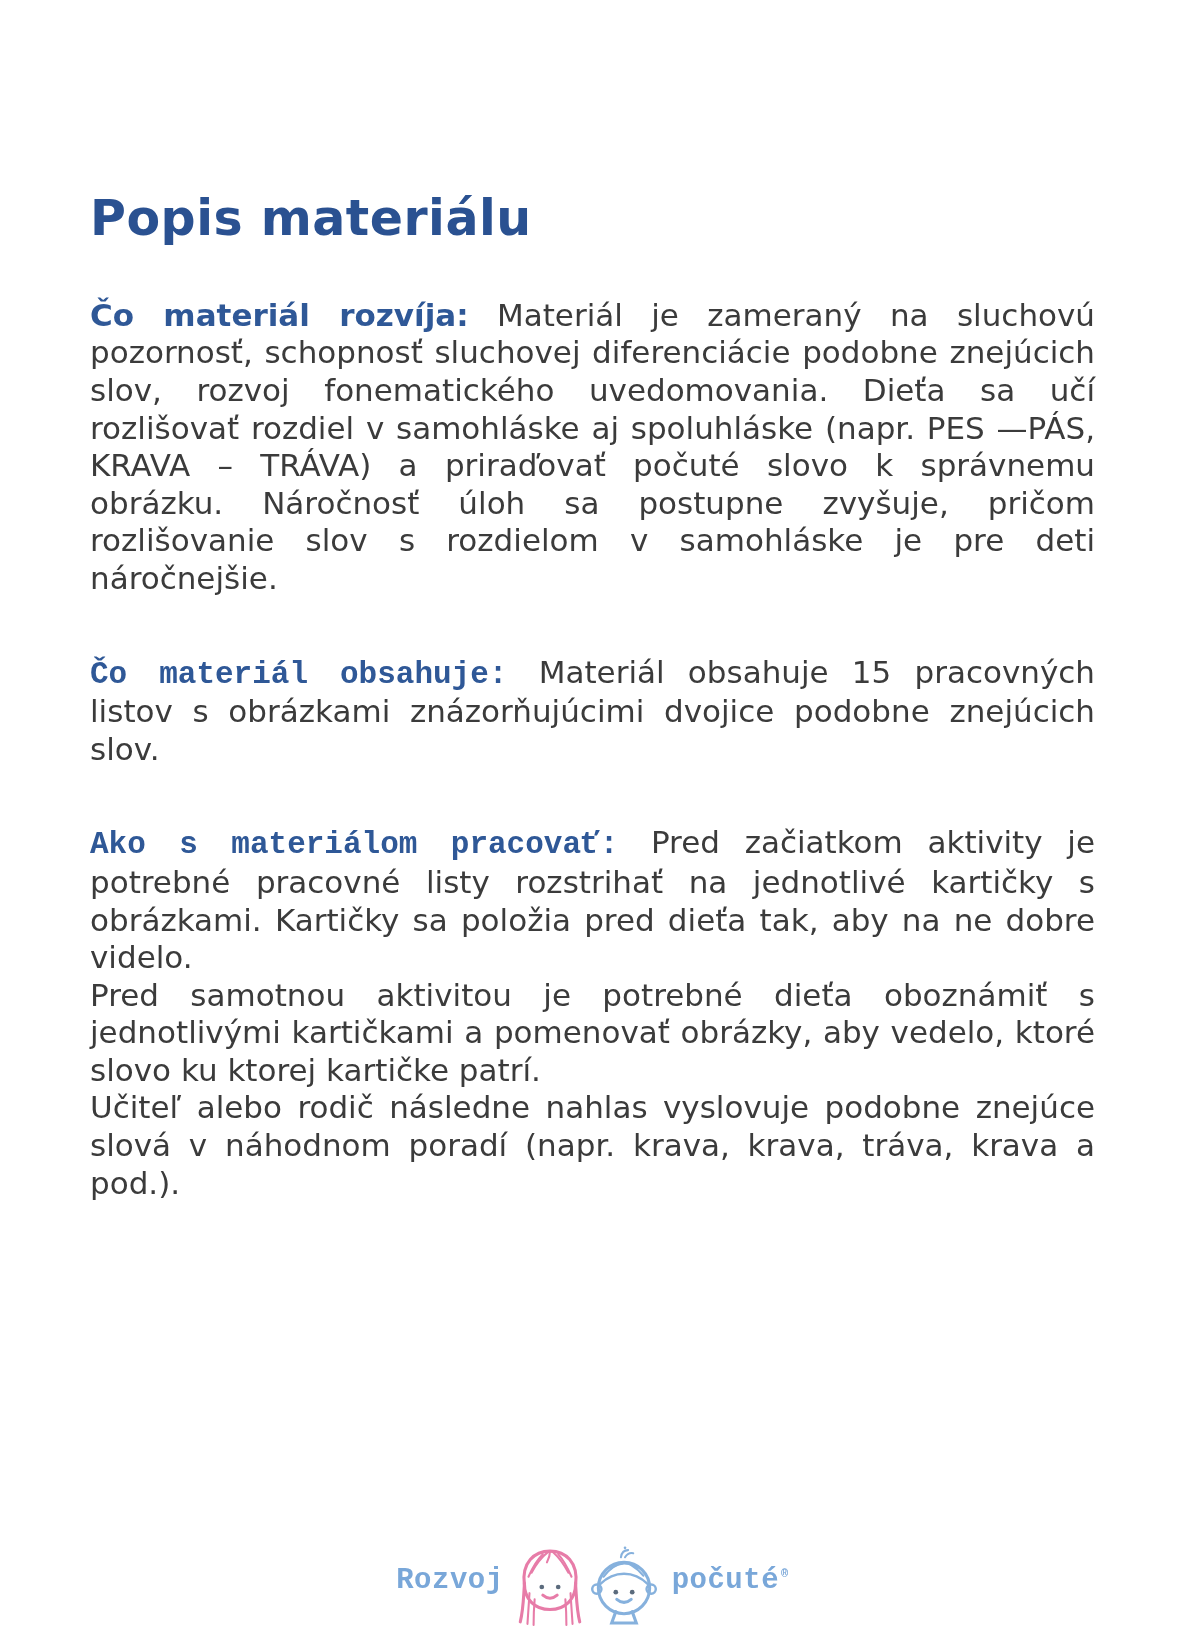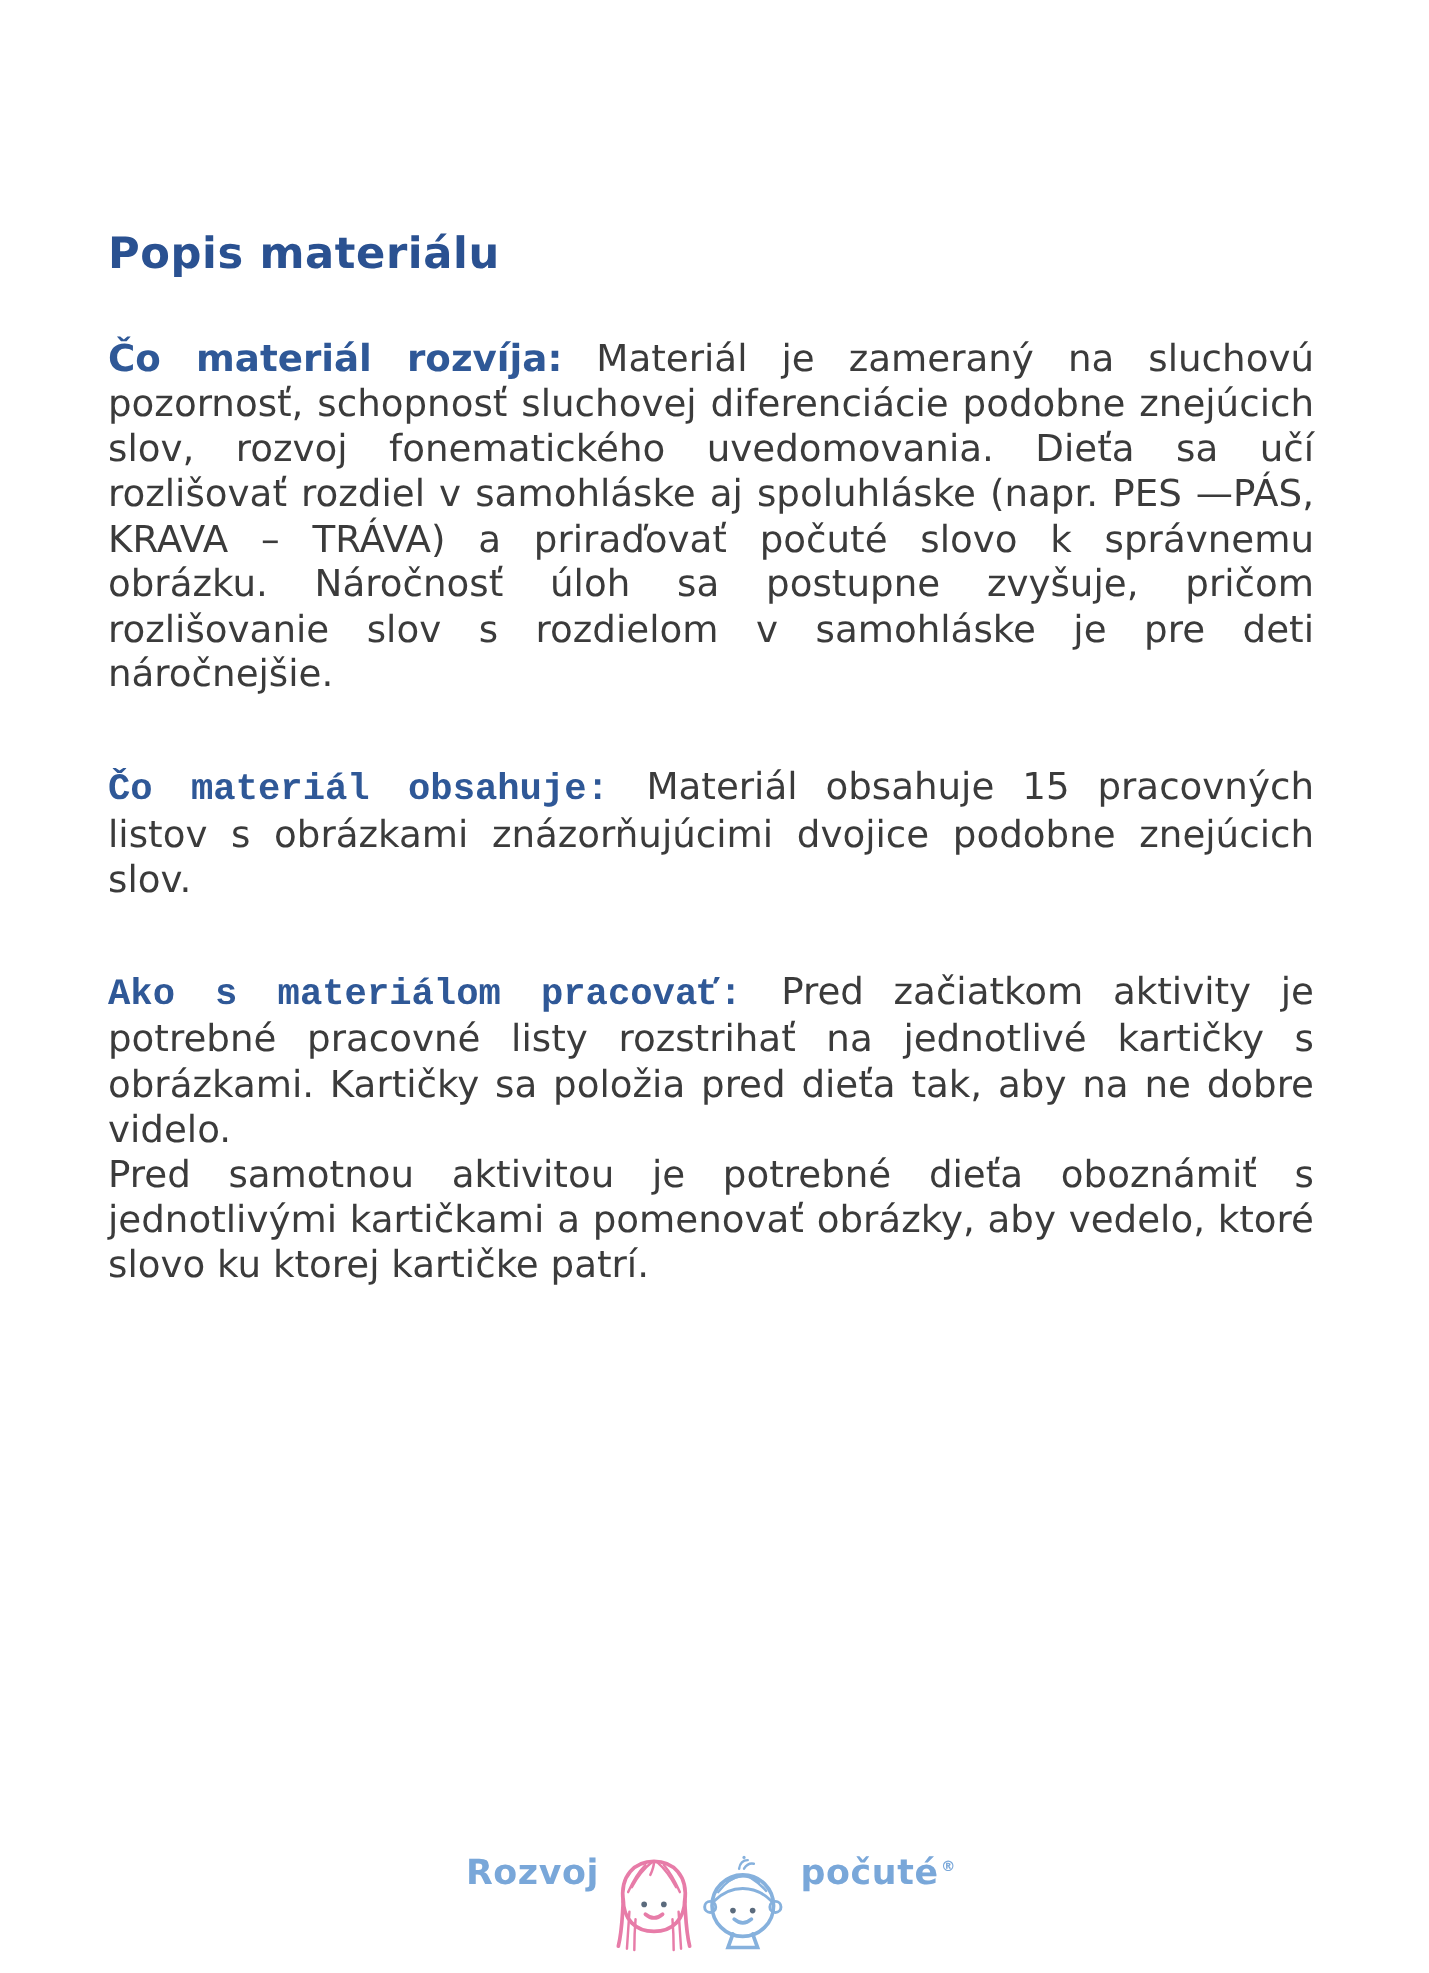--- a/index.html
+++ b/index.html
@@ -13,21 +13,21 @@
     color: #3b3b3b;
   }
   .content {
     position: absolute;
     left: 90px;
     top: 0;
     width: 1005px;
   }
   .doc-title {
     margin: 190px 0 48px 0;
-    font-size: 36px;
+    font-size: 49px;
     line-height: 1.2;
     font-weight: 700;
     color: #2a5191;
     letter-spacing: 0.5px;
   }
   .section { margin: 0 0 56px 0; }
   .para {
     margin: 0;
     font-size: 31px;
     line-height: 37.6px;
@@ -39,22 +39,23 @@
     color: #2f5897;
   }
   .lead.wide-gap { margin-right: 8px; font-family: Liberation Mono, monospace; }
   .footer-logo {
     position: absolute;
     left: 0;
     top: 1546px;
     width: 1185px;
     display: flex;
     justify-content: center;
-    align-items: flex-start;
+    align-items: center;
     gap: 12px;
+    font-family: Liberation Mono, monospace;
   }
   .logo-word {
     font-size: 29px;
     font-weight: 700;
     color: #79a7d9;
     letter-spacing: 0.5px;
     line-height: 1;
     padding-bottom: 14px;
   }
   .logo-word .reg {
@@ -75,20 +76,21 @@
     <p class="para"><span class="lead">Čo materiál rozvíja:</span> <span>Materiál je zameraný na sluchovú pozornosť, schopnosť sluchovej diferenciácie podobne znejúcich slov, rozvoj fonematického uvedomovania. Dieťa sa učí rozlišovať rozdiel v samohláske aj spoluhláske (napr. PES —PÁS, KRAVA – TRÁVA) a priraďovať počuté slovo k správnemu obrázku. Náročnosť úloh sa postupne zvyšuje, pričom rozlišovanie slov s rozdielom v samohláske je pre deti náročnejšie.</span></p>
   </div>
 
   <div class="section">
     <p class="para"><span class="lead wide-gap">Čo materiál obsahuje:</span> <span>Materiál obsahuje 15 pracovných listov s obrázkami znázorňujúcimi dvojice podobne znejúcich slov.</span></p>
   </div>
 
   <div class="section">
     <p class="para"><span class="lead wide-gap">Ako s materiálom pracovať:</span> <span>Pred začiatkom aktivity je potrebné pracovné listy rozstrihať na jednotlivé kartičky s obrázkami. Kartičky sa položia pred dieťa tak, aby na ne dobre videlo.</span></p>
     <p class="para">Pred samotnou aktivitou je potrebné dieťa oboznámiť s jednotlivými kartičkami a pomenovať obrázky, aby vedelo, ktoré slovo ku ktorej kartičke patrí.</p>
+    <p class="para">Učiteľ alebo rodič následne nahlas vyslovuje podobne znejúce slová v náhodnom poradí (napr. krava, krava, tráva, krava a pod.).</p>
   </div>
 
 </div>
 
 <div class="footer-logo">
   <span class="logo-word">Rozvoj</span>
 
   <span class="logo-faces">
 
     <svg width="68" height="82" viewBox="0 0 66 80">

